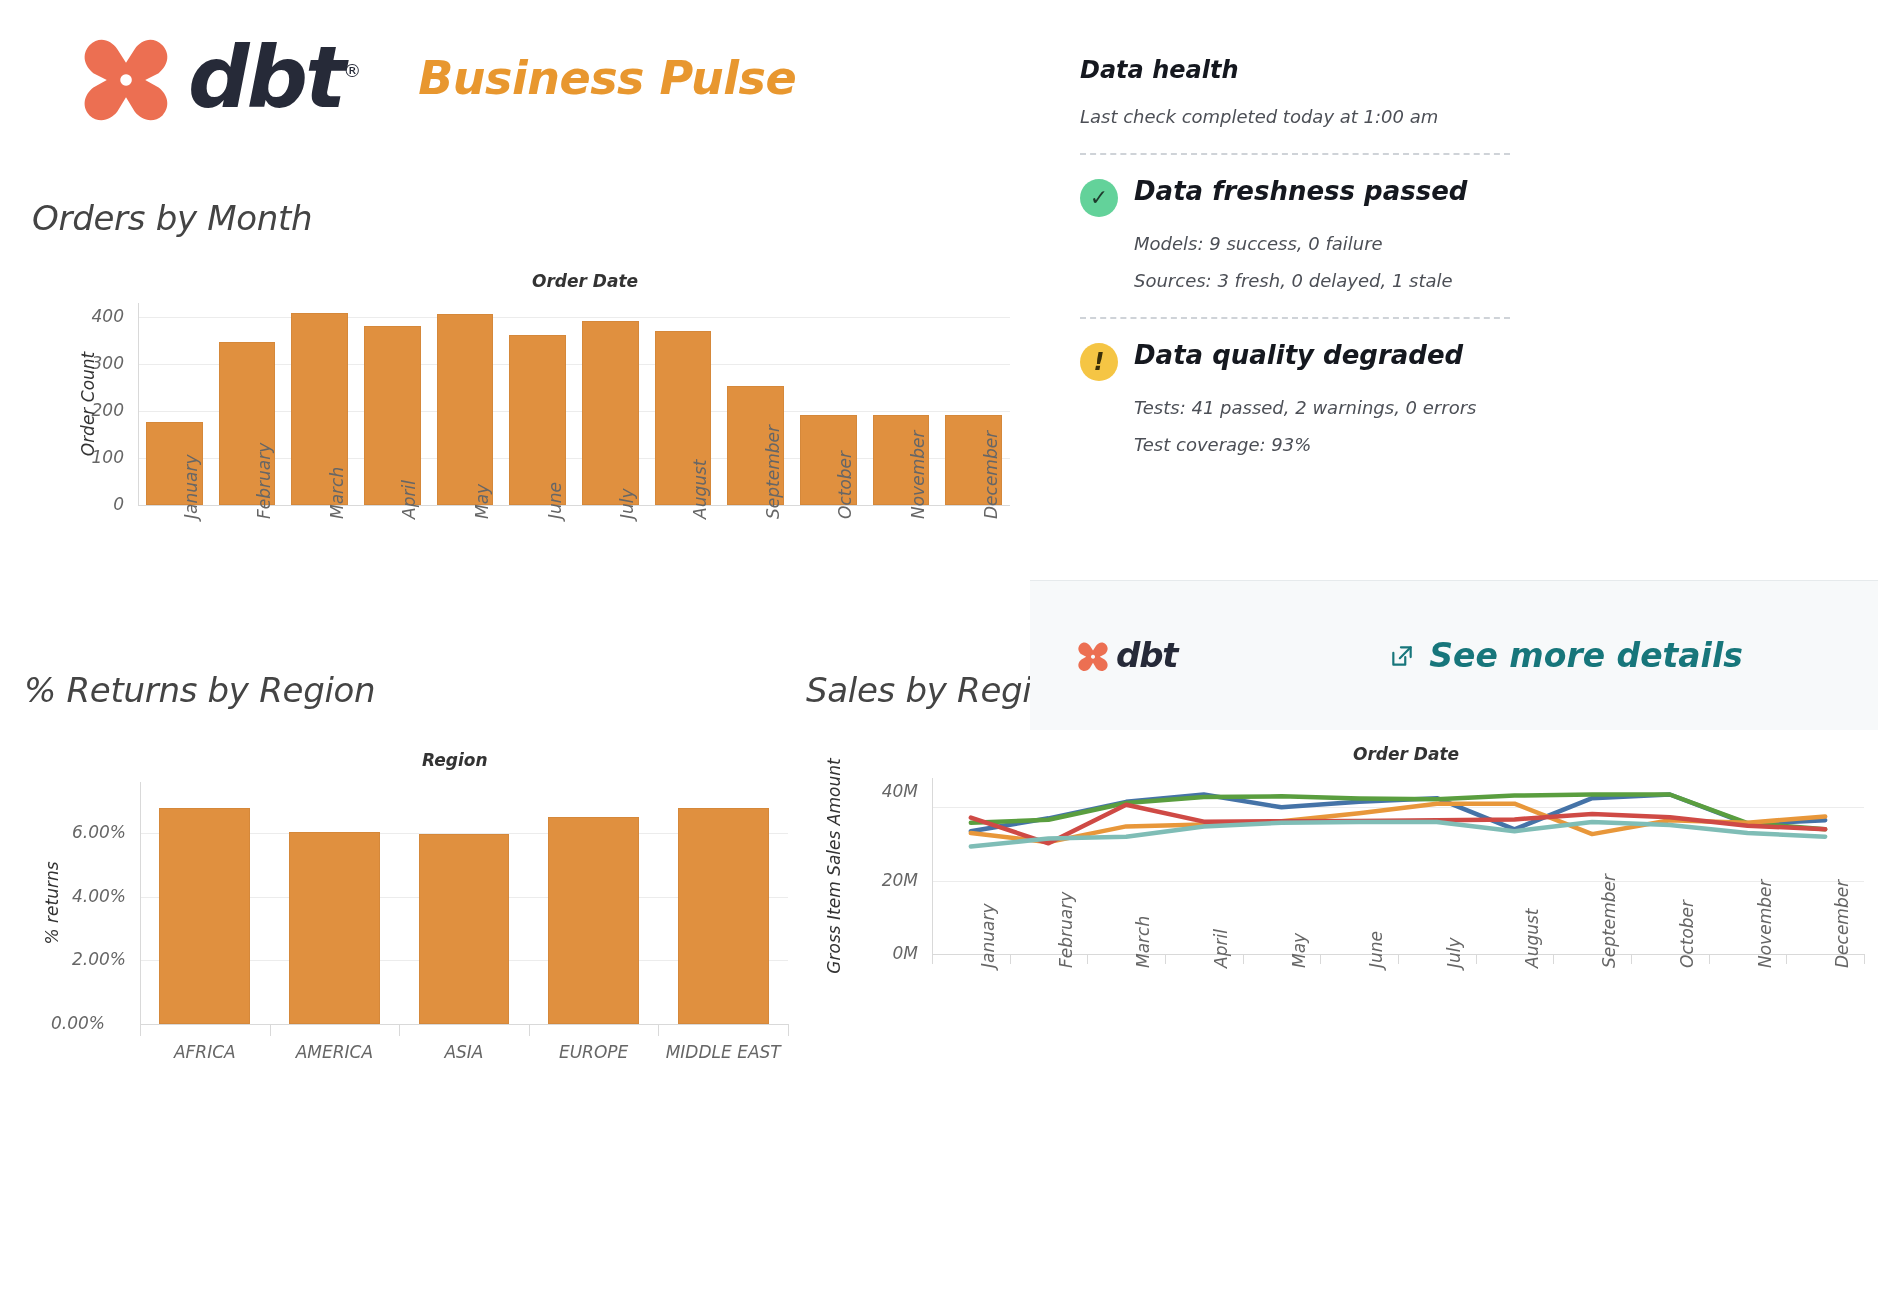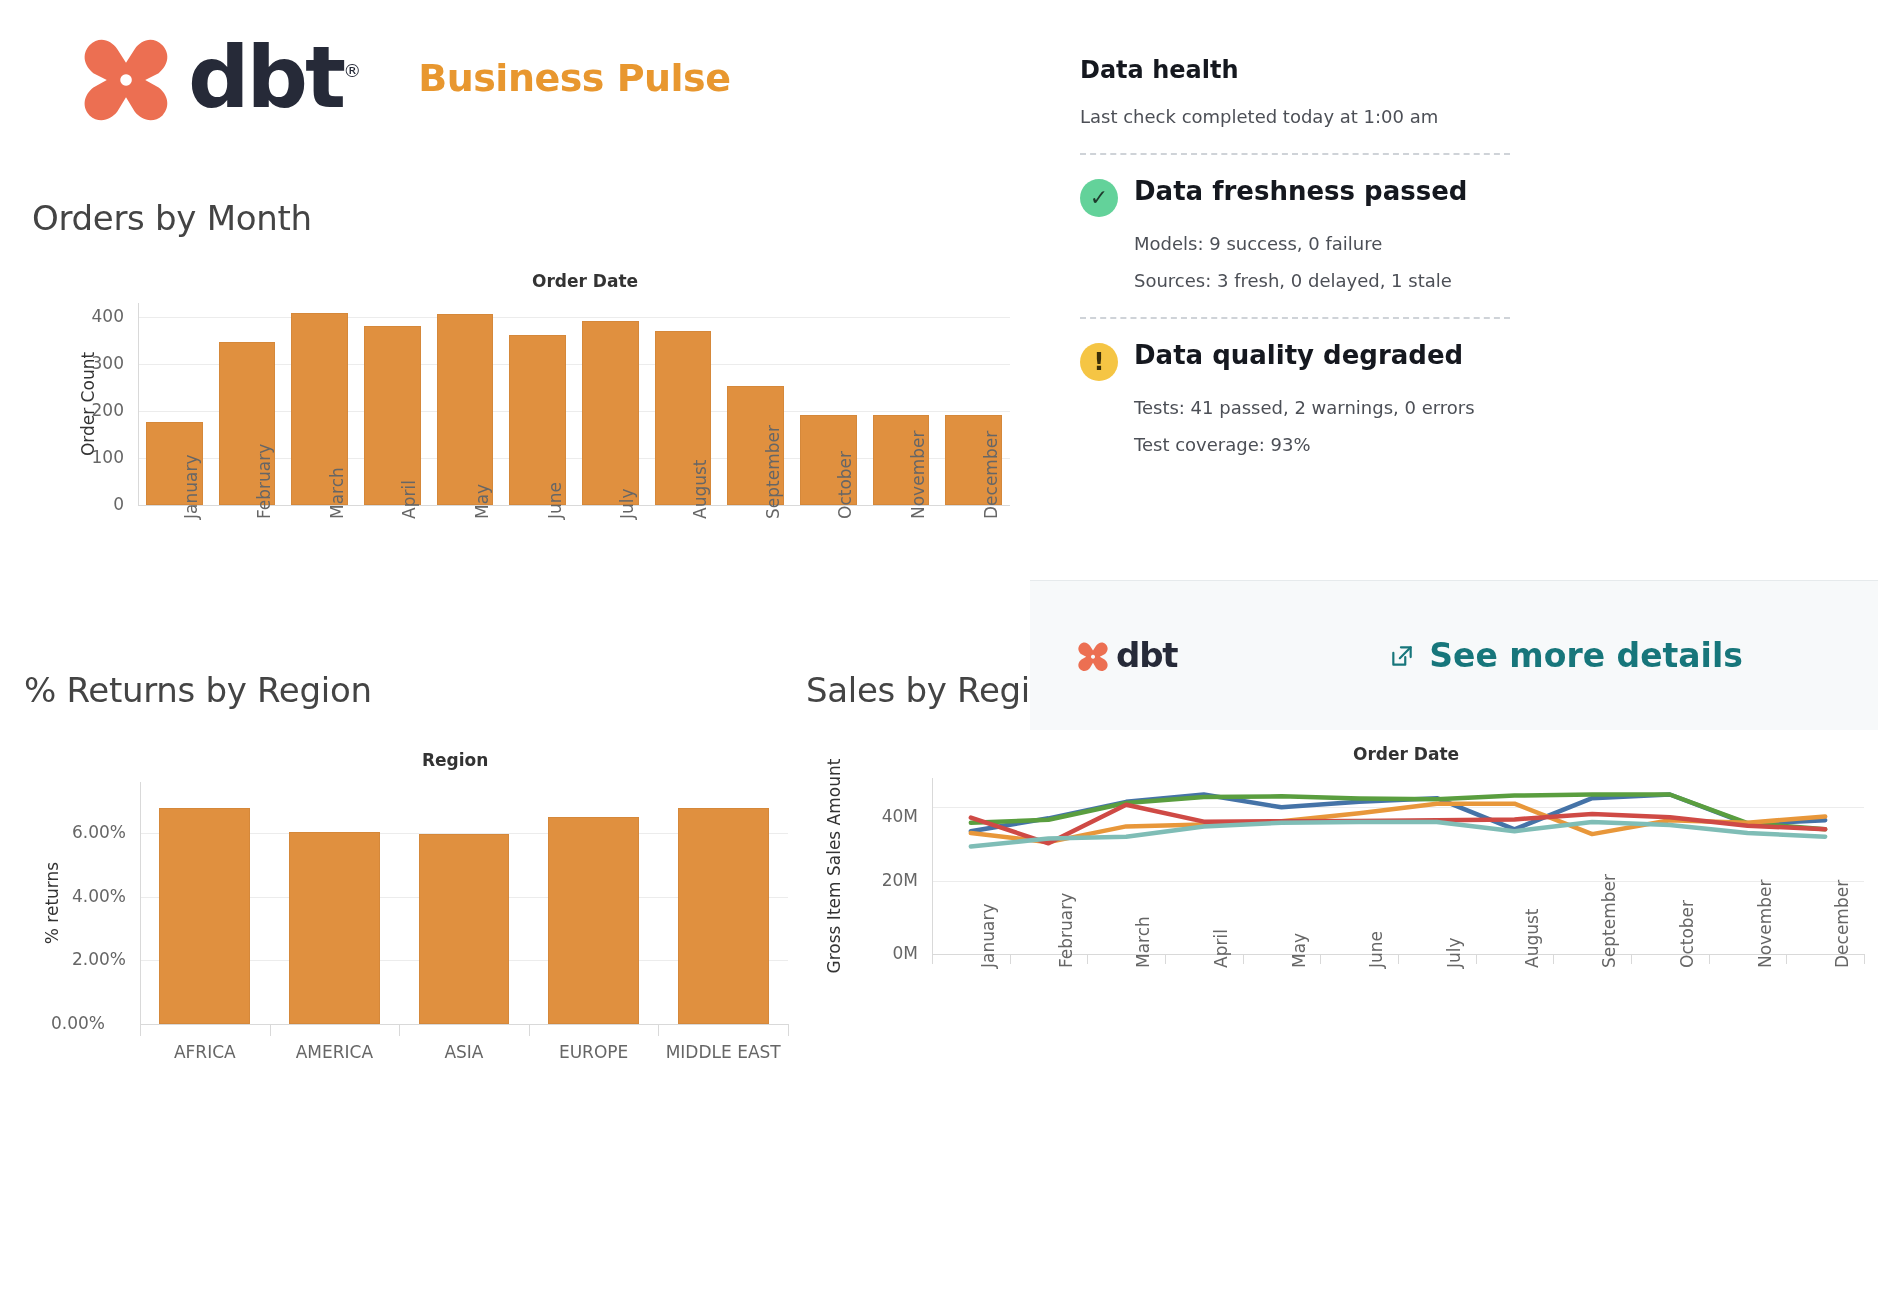--- a/index.html
+++ b/index.html
@@ -3,30 +3,30 @@
 <meta charset="utf-8">
 <style>
   * { box-sizing: border-box; margin: 0; padding: 0; }
   html, body {
     width: 1878px; height: 1312px;
     background: #ffffff;
     font-family: "DejaVu Sans", "Liberation Sans", sans-serif;
     color: #2b2b2b;
     overflow: hidden;
   }
-  .page { position: relative; width: 1878px; height: 1312px; }
+  .page { position: relative; width: 1878px; height: 1312px; font-style: italic; }
 
   
   .header { position: absolute; left: 78px; top: 30px; display: flex; align-items: center; gap: 60px; }
   .logo-wrap { display: flex; align-items: center; gap: 14px; }
   .dbt-x { width: 96px; height: 96px; display: block; }
   .dbt-word { font-size: 86px; font-weight: 700; color: #262a38; letter-spacing: -3px;
               font-family: "DejaVu Sans", "Liberation Sans", sans-serif; line-height: 0.9; }
   .dbt-word .tm { font-size: 18px; vertical-align: super; font-weight: 400; }
-  .pulse-title { font-size: 38px; font-weight: 700; color: #e8972f; letter-spacing: -0.5px; }
+  .pulse-title { font-size: 46px; font-weight: 700; color: #e8972f; letter-spacing: -0.5px; }
 
   
   .section-title { position: absolute; font-size: 34px; font-weight: 400; color: #444; letter-spacing: -0.3px; }
   #orders-title { left: 32px; top: 198px; }
   #returns-title { left: 24px; top: 670px; }
   #sales-title { left: 806px; top: 670px; }
 
   
   .chart-top-label { position: absolute; font-size: 17px; font-weight: 700; color: #333; }
   .axis-tick { position: absolute; font-size: 17px; color: #666; white-space: nowrap; }
@@ -160,21 +160,21 @@
       <div class="axisline" style="left: 758px; top: 302px; width: 1px; height: 12px;"></div>
       <div class="axis-title" style="left: 22px; top: 181px; transform: rotate(-90deg) translate(-50%, -50%); transform-origin: left top;">% returns</div>
     </div>
   <div id="sales-chart">
       <div class="chart-top-label" style="left: 541px; top: 18px;">Order Date</div>
       <div class="gridline" style="left: 120px; top: 228px; width: 932px;"></div>
       <div class="axis-tick" style="left: 0px; top: 217px; width: 106px; text-align: right;">0M</div>
       <div class="gridline" style="left: 120px; top: 154.667px; width: 932px;"></div>
       <div class="axis-tick" style="left: 0px; top: 143.667px; width: 106px; text-align: right;">20M</div>
       <div class="gridline" style="left: 120px; top: 81.3333px; width: 932px;"></div>
-      <div class="axis-tick" style="left: 0px; top: 80px; width: 106px; text-align: right;">40M</div>
+      <div class="axis-tick" style="left: 0px; top: 55px; width: 106px; text-align: right;">40M</div>
       <div class="axisline" style="left: 120px; top: 52px; width: 1px; height: 176px;"></div>
       <div class="axisline" style="left: 120px; top: 228px; width: 932px; height: 1px;"></div>
       <svg width="1060" height="400" style="position: absolute; left: 0px; top: 0px;">
         <polyline points="158.83333333333334,105.16666666666667 236.50000000000003,92.33333333333331 314.1666666666667,75.83333333333331 391.8333333333333,68.5 469.5,81.33333333333331 547.1666666666667,75.83333333333331 624.8333333333334,72.16666666666669 702.5000000000001,103.33333333333333 780.1666666666667,72.16666666666669 857.8333333333334,68.5 935.5000000000001,97.83333333333331 1013.1666666666667,94.16666666666669" fill="none" stroke="#4573a7" stroke-width="4.5" stroke-linejoin="round" stroke-linecap="round"></polyline>
         <polyline points="158.83333333333334,96.73333333333335 236.50000000000003,93.79999999999998 314.1666666666667,76.93333333333334 391.8333333333333,71.06666666666666 469.5,70.33333333333331 547.1666666666667,72.53333333333333 624.8333333333334,73.26666666666665 702.5000000000001,69.6 780.1666666666667,68.5 857.8333333333334,68.5 935.5000000000001,97.1 1013.1666666666667,103.33333333333333" fill="none" stroke="#5a9e3f" stroke-width="4.5" stroke-linejoin="round" stroke-linecap="round"></polyline>
         <polyline points="158.83333333333334,107 236.50000000000003,116.16666666666667 314.1666666666667,100.4 391.8333333333333,98.56666666666666 469.5,95.26666666666665 547.1666666666667,87.20000000000002 624.8333333333334,77.66666666666669 702.5000000000001,77.66666666666669 780.1666666666667,108.1 857.8333333333334,94.16666666666669 935.5000000000001,96.73333333333335 1013.1666666666667,90.5" fill="none" stroke="#e8973a" stroke-width="4.5" stroke-linejoin="round" stroke-linecap="round"></polyline>
         <polyline points="158.83333333333334,91.6 236.50000000000003,117.26666666666667 314.1666666666667,78.76666666666665 391.8333333333333,95.63333333333333 469.5,95.26666666666665 547.1666666666667,94.9 624.8333333333334,94.16666666666669 702.5000000000001,93.43333333333334 780.1666666666667,87.93333333333334 857.8333333333334,91.23333333333335 935.5000000000001,99.66666666666669 1013.1666666666667,103.33333333333333" fill="none" stroke="#cf4a45" stroke-width="4.5" stroke-linejoin="round" stroke-linecap="round"></polyline>
         <polyline points="158.83333333333334,120.56666666666666 236.50000000000003,112.5 314.1666666666667,110.66666666666667 391.8333333333333,100.4 469.5,96.73333333333335 547.1666666666667,96 624.8333333333334,96 702.5000000000001,105.16666666666667 780.1666666666667,96 857.8333333333334,98.93333333333334 935.5000000000001,107 1013.1666666666667,110.66666666666667" fill="none" stroke="#7fbdb6" stroke-width="4.5" stroke-linejoin="round" stroke-linecap="round"></polyline>
       </svg>
       <div class="xtick-rot" style="left: 165.833px; top: 242px;">January</div>

